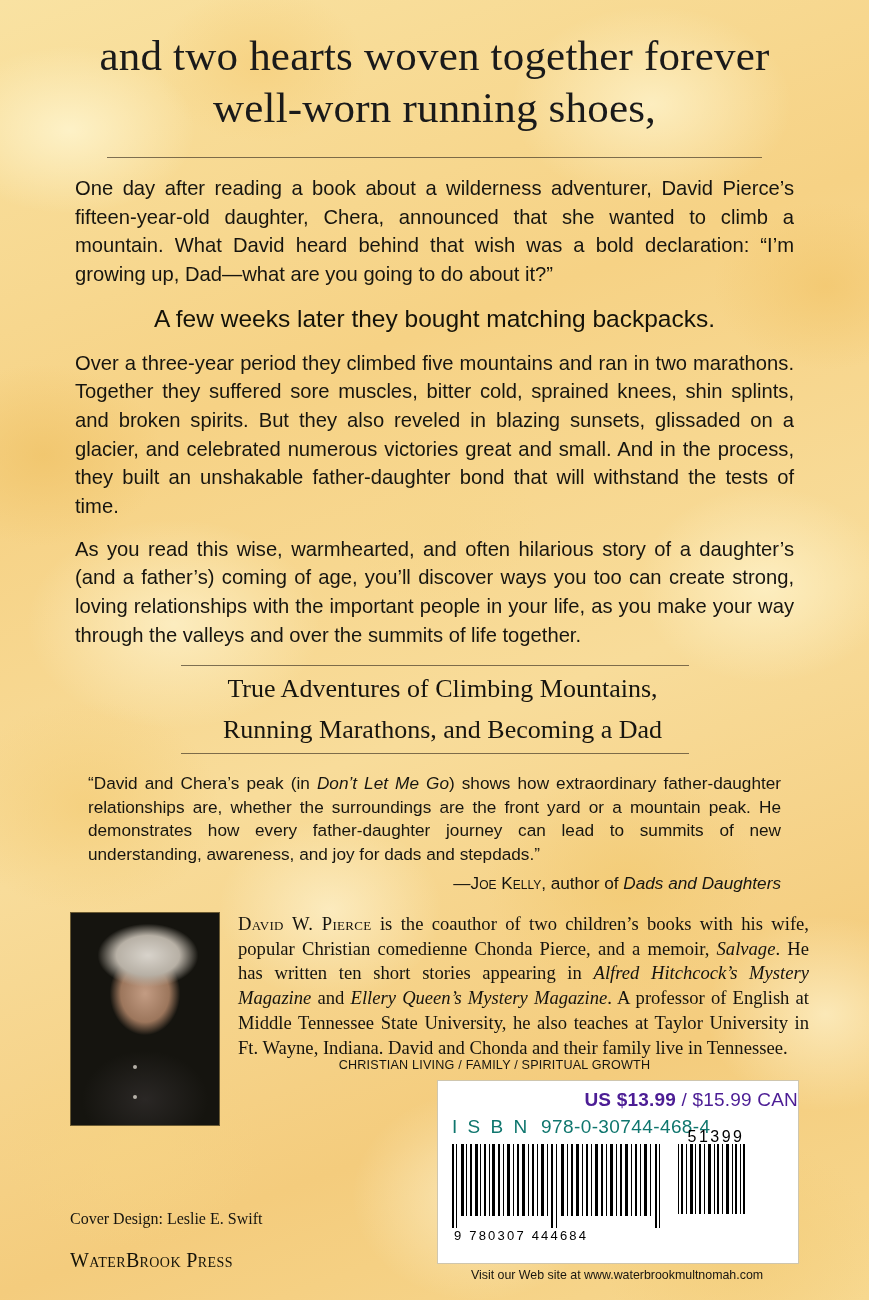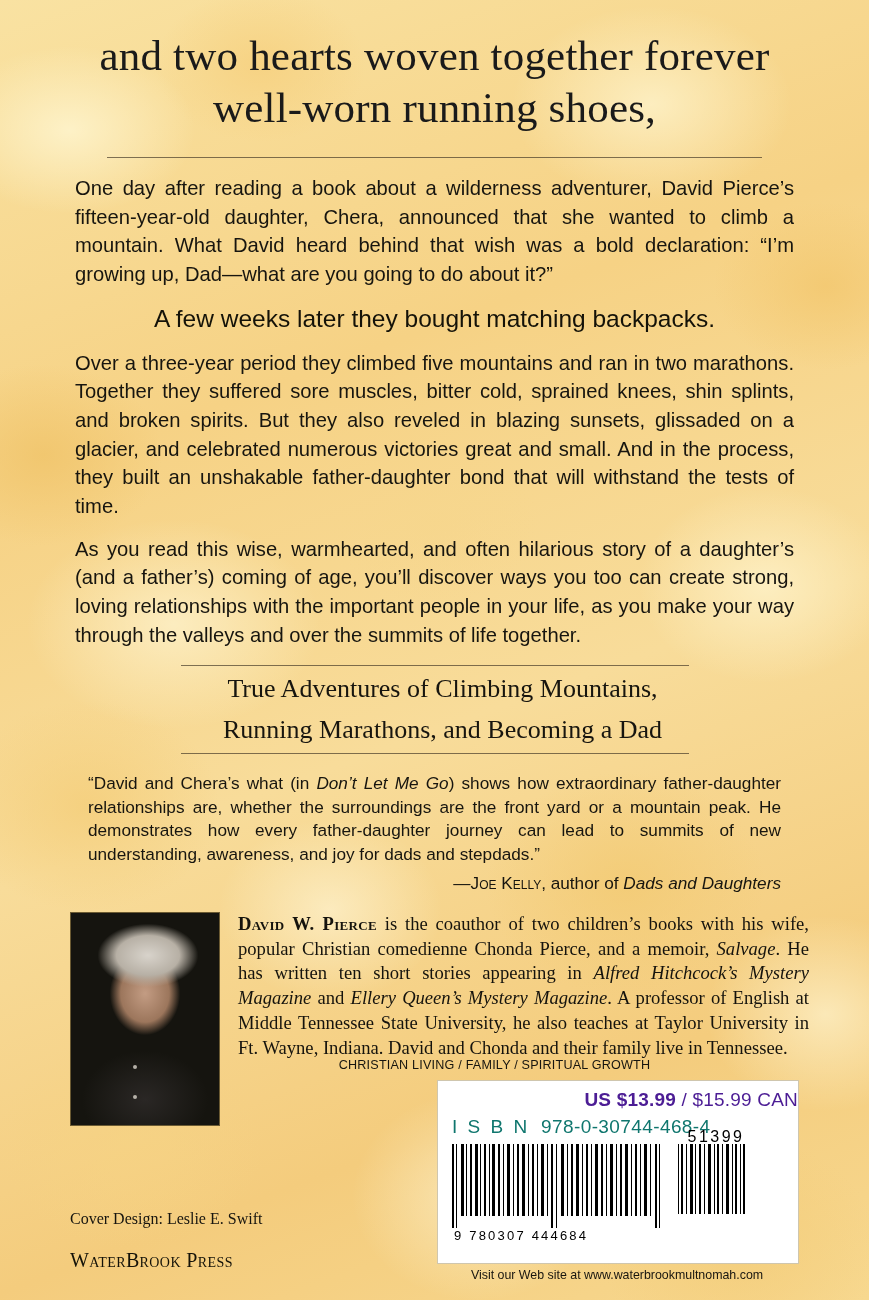--- a/index.html
+++ b/index.html
@@ -136,21 +136,21 @@
   .author-photo .dot1 { left: 62px; top: 152px; }
   .author-photo .dot2 { left: 62px; top: 182px; }
   .bio-text {
     margin-left: 18px;
     font-family: "Liberation Serif", serif;
     font-size: 18.6px;
     line-height: 1.33;
     color: #15130d;
     text-align: justify;
   }
-  .bio-text .nm { font-variant: small-caps; letter-spacing: 0.3px; font-weight: bold; }
+  .bio-text .nm { font-variant: small-caps; letter-spacing: 0.3px; }
   .bio-text i { font-style: italic; }
   .footer {
     position: absolute;
     left: 0;
     right: 0;
     bottom: 0;
     height: 250px;
   }
   .category {
     position: absolute;
@@ -288,21 +288,21 @@
   </div>
 
   <div class="subtitle-block">
     <div class="rule rule-sub"></div>
     <div class="subtitle-line">True Adventures of Climbing Mountains,</div>
     <div class="subtitle-line">Running Marathons, and Becoming a Dad</div>
     <div class="rule rule-sub-bottom"></div>
   </div>
 
   <div class="blurb">
-    <span>“David and Chera’s what (in </span><i>Don’t Let Me Go</i><span>) shows how extraordinary father-daughter relationships are, whether the surroundings are the front yard or a mountain peak. He demonstrates how every father-daughter journey can lead to summits of new understanding, awareness, and joy for dads and stepdads.”</span>
+    <span>“David and Chera’s peak (in </span><i>Don’t Let Me Go</i><span>) shows how extraordinary father-daughter relationships are, whether the surroundings are the front yard or a mountain peak. He demonstrates how every father-daughter journey can lead to summits of new understanding, awareness, and joy for dads and stepdads.”</span>
   </div>
 
   <div class="attrib">
     <span>—</span><span class="name">Joe Kelly</span><span>, author of </span><i>Dads and Daughters</i>
   </div>
 
   <div class="bio-row">
     <div class="author-photo">
       <div class="dot1"></div>
       <div class="dot2"></div>

